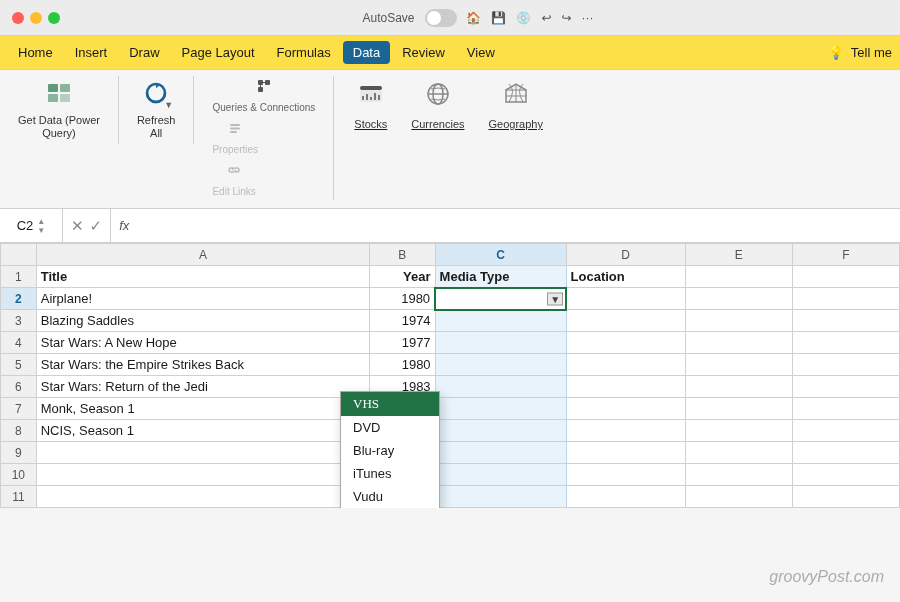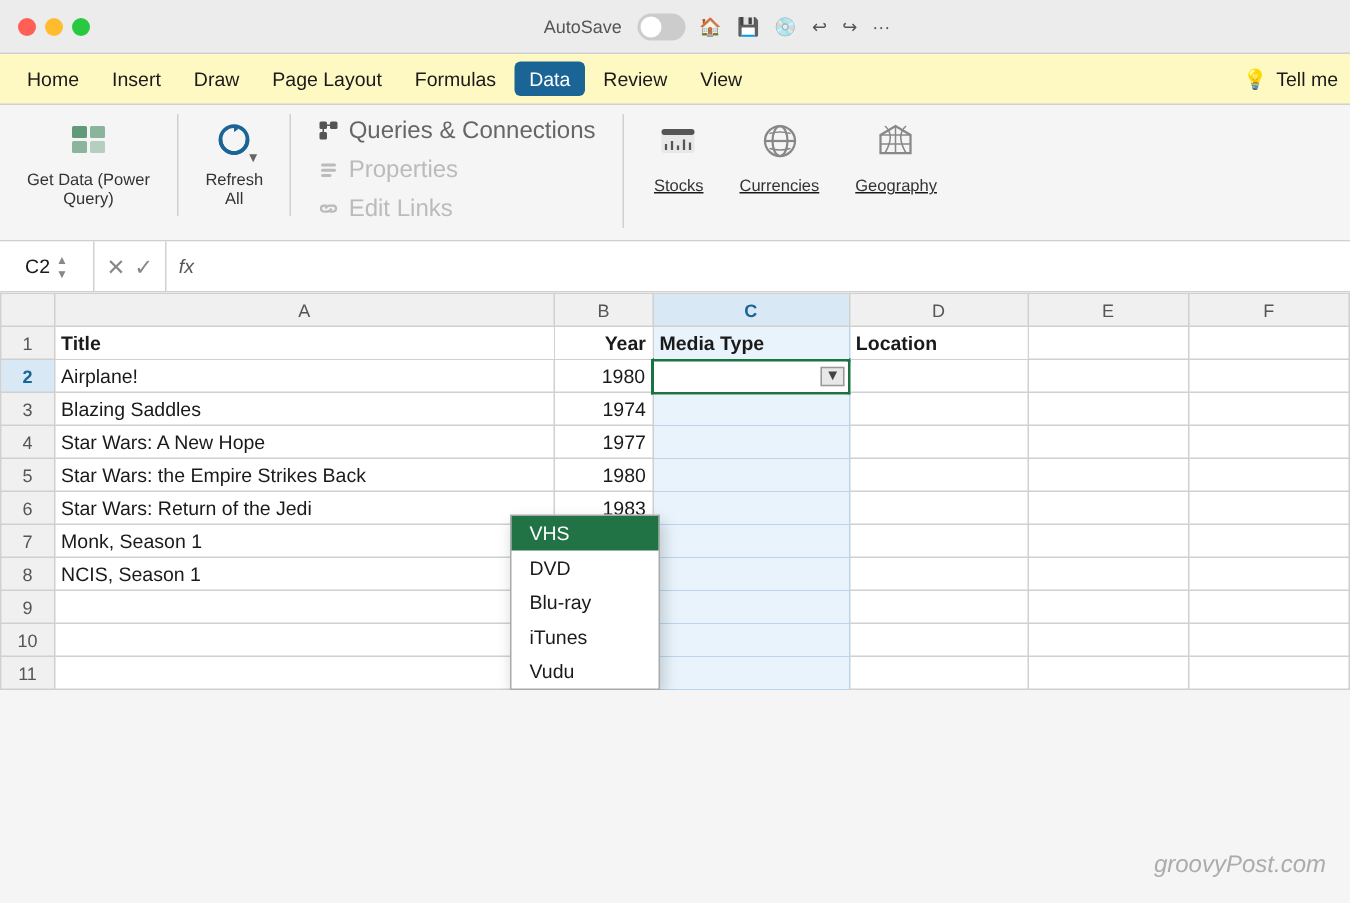--- a/index.html
+++ b/index.html
@@ -19,21 +19,21 @@
     .traffic-light { width: 12px; height: 12px; border-radius: 50%; }
     .tl-close { background: #ff5f57; }
     .tl-min { background: #ffbd2e; }
     .tl-max { background: #28c940; }
     .title-bar-center { flex: 1; display: flex; align-items: center; justify-content: center; gap: 10px; font-size: 12px; color: #555; }
     .toggle-switch { width: 32px; height: 18px; background: #ccc; border-radius: 9px; position: relative; }
     .toggle-thumb { width: 14px; height: 14px; background: white; border-radius: 50%; position: absolute; top: 2px; left: 2px; }
 
     
     .menu-bar {
-      background: #fef9c3;
+      background: #fde047;
       height: 34px;
       display: flex;
       align-items: center;
       padding: 0 8px;
       border-bottom: 1px solid #d0d0d0;
       gap: 2px;
       text-align: center;
     }
     .menu-item {
       padding: 4px 10px;
@@ -76,27 +76,27 @@
       padding: 4px 6px;
       border-radius: 4px;
       min-width: 50px;
       text-align: center;
       gap: 4px;
     }
     .ribbon-button .rb-icon { font-size: 22px; line-height: 1; }
     .ribbon-button .rb-label { font-size: 11px; color: #333; line-height: 1.2; }
     .ribbon-button-small {
       display: flex;
-      flex-direction: row;
+      flex-direction: column;
       align-items: center;
       gap: 6px;
       cursor: pointer;
       padding: 3px 6px;
       border-radius: 3px;
-      font-size: 16px;
+      font-size: 10px;
       color: #666;
     }
     .ribbon-button-small .rbs-icon { font-size: 14px; }
     .data-type-btn { display: flex; flex-direction: column; align-items: center; gap: 4px; cursor: pointer; padding: 4px 8px; text-decoration: underline; }
     .data-type-btn .dt-icon { font-size: 22px; }
     .data-type-btn .dt-label { font-size: 11px; color: #333; }
 
     
     .formula-bar {
       background: white;
@@ -179,21 +179,21 @@
       border: 1px solid #aaa;
       box-shadow: 2px 4px 10px rgba(0,0,0,0.2);
       z-index: 100;
       min-width: 100px;
     }
     .dropdown-item {
       padding: 4px 12px;
       font-size: 13px;
       cursor: pointer;
     }
-    .dropdown-item.active { background: #217346; color: white; }
+    .dropdown-item.active { background: #217346; color: white; font-family: Liberation Serif, serif; }
 
     
     .watermark {
       position: fixed;
       bottom: 16px;
       right: 16px;
       font-size: 16px;
       color: rgba(100,100,100,0.5);
       font-style: italic;
       pointer-events: none;

